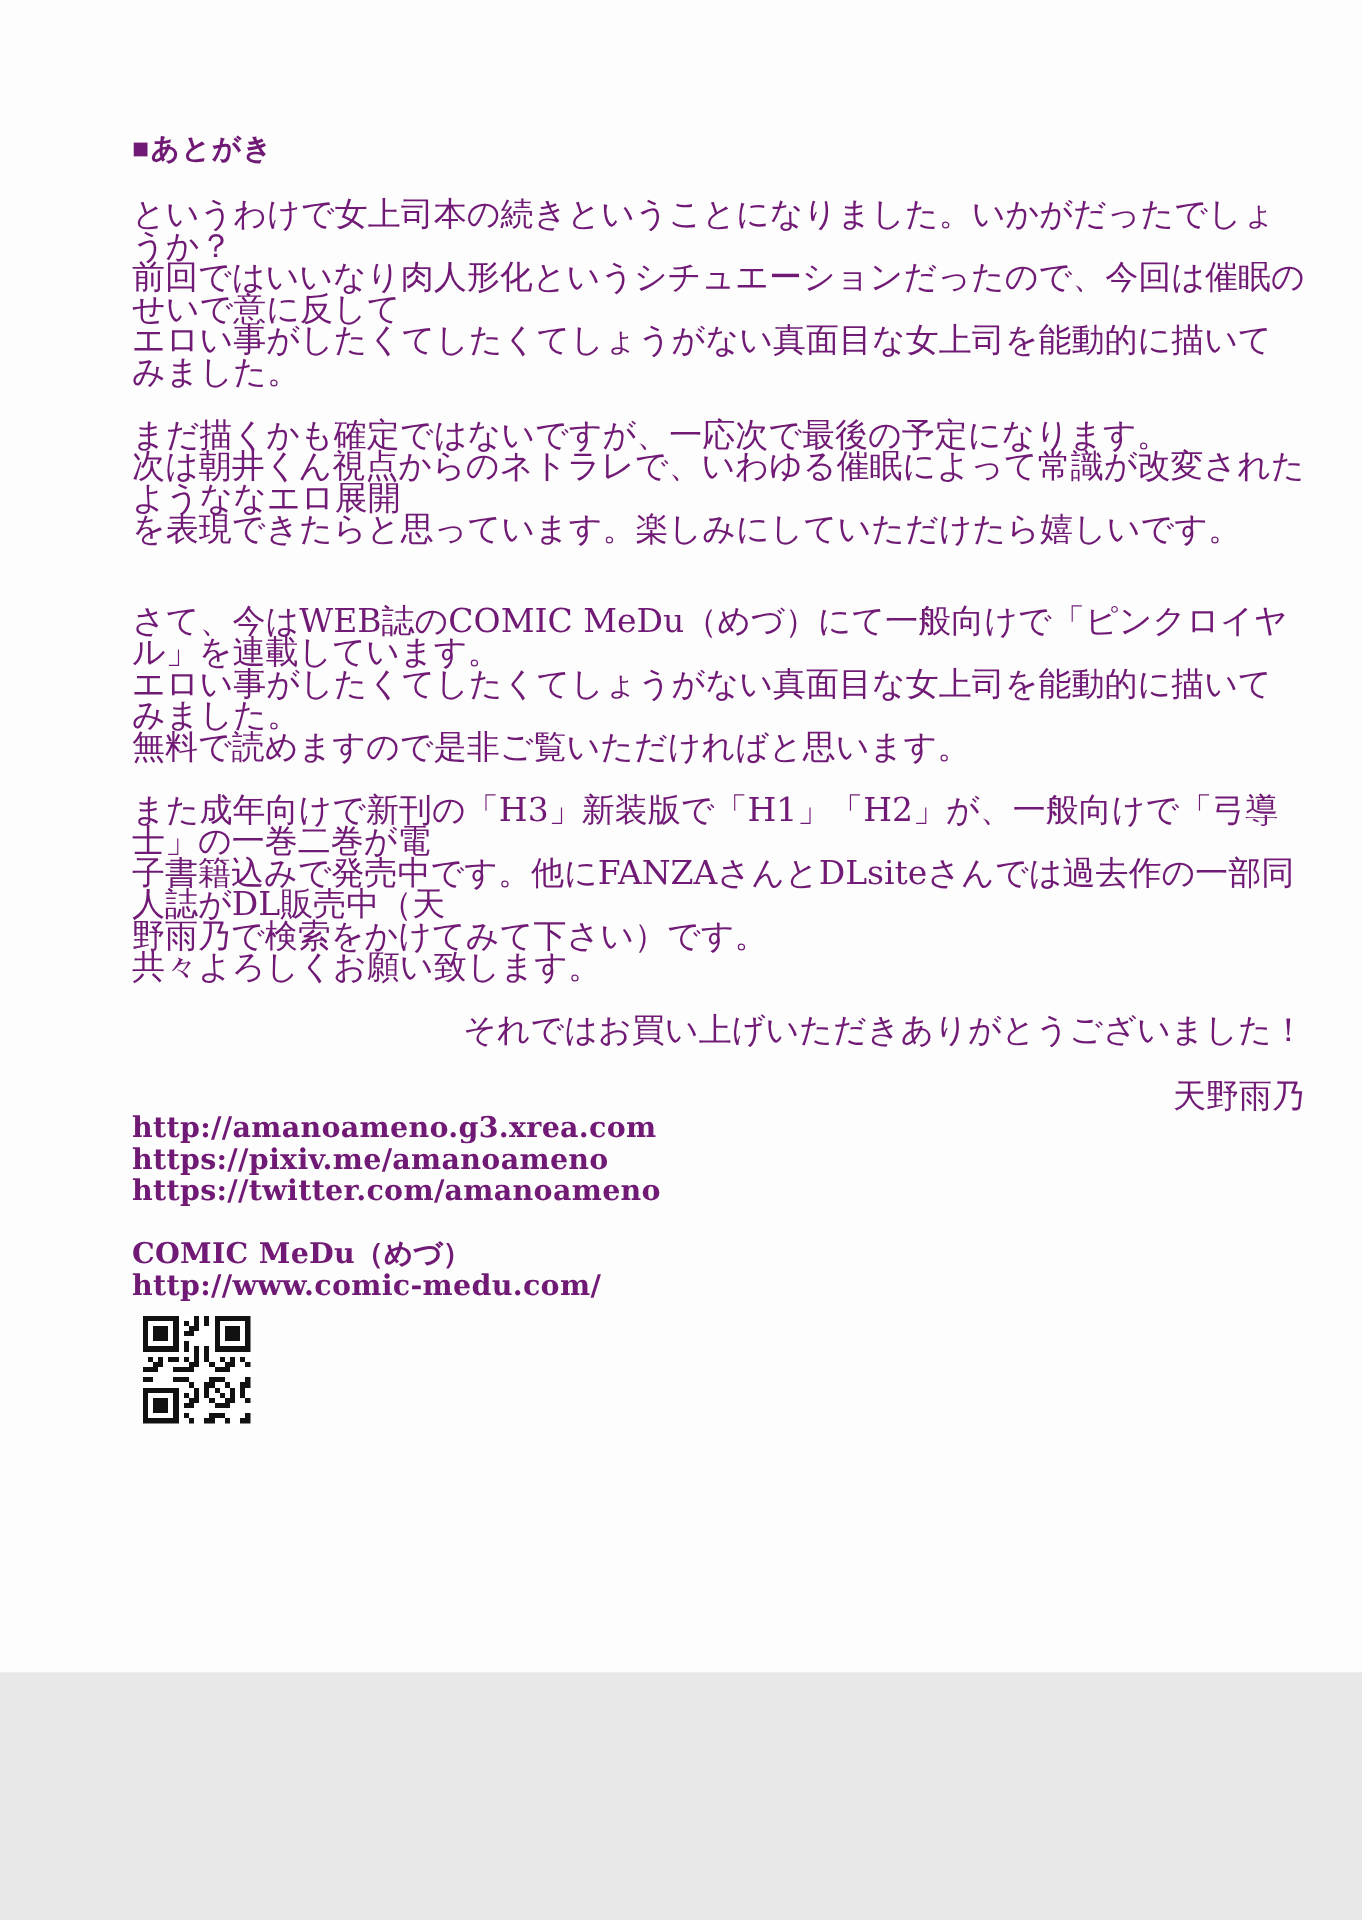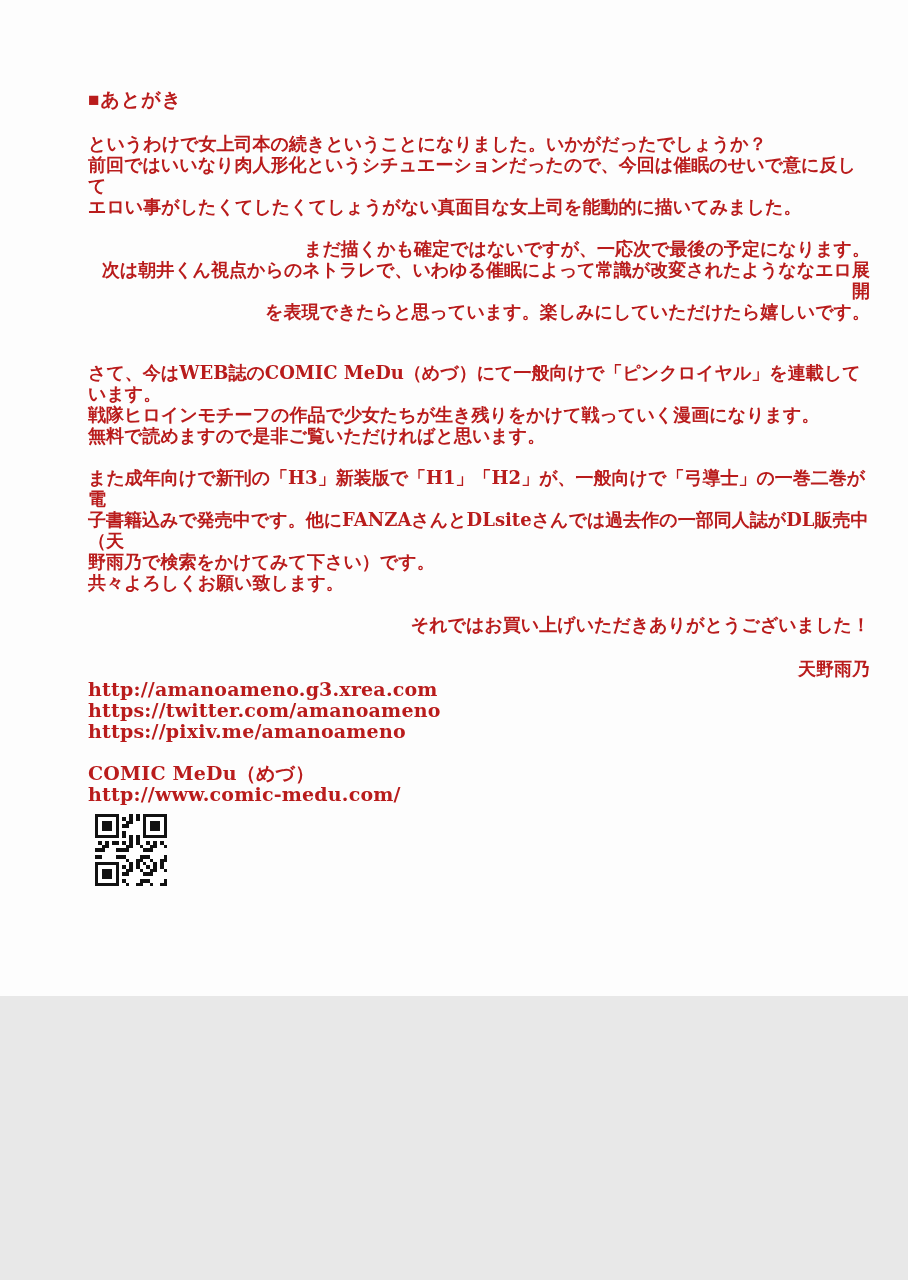--- a/index.html
+++ b/index.html
@@ -3,49 +3,49 @@
 <meta charset="utf-8">
 <style>
   html, body {
     margin: 0;
     padding: 0;
     background: #e8e8e8;
   }
   .page {
     position: relative;
     width: 908px;
-    height: 996px;
+    height: 1115px;
     background: #fdfdfd;
     overflow: hidden;
     font-family: "DejaVu Serif", "Liberation Serif", serif;
-    color: #b91c1c;
+    color: #701a75;
   }
   .content {
     position: absolute;
     left: 88px;
     top: 89px;
     width: 782px;
   }
   .title {
     margin: 0 0 23px 0;
     font-family: "Liberation Sans", "DejaVu Sans", sans-serif;
     font-size: 19px;
     line-height: 21px;
     font-weight: bold;
     letter-spacing: 1px;
   }
   .para {
     margin: 0 0 21px 0;
-    font-size: 18px;
+    font-size: 22px;
     line-height: 21px;
-    font-weight: bold;
+    font-weight: normal;
     white-space: pre-line;
     letter-spacing: 0px;
   }
-  .p3 { margin-bottom: 40px; text-align: right; }
+  .p3 { margin-bottom: 40px; }
   .closing { margin-bottom: 23px; text-align: right; }
   .author { margin-bottom: 0; text-align: right; }
   .links { margin-bottom: 21px; }
   .link {
     font-size: 19px;
     line-height: 21px;
     font-weight: bold;
     letter-spacing: 0.2px;
   }
   .publisher { margin-bottom: 9px; }
@@ -73,35 +73,35 @@
 
     <h1 class="title">■あとがき</h1>
 
     <p class="para p1">というわけで女上司本の続きということになりました。いかがだったでしょうか？
 前回ではいいなり肉人形化というシチュエーションだったので、今回は催眠のせいで意に反して
 エロい事がしたくてしたくてしょうがない真面目な女上司を能動的に描いてみました。</p>
     <p class="para p3">まだ描くかも確定ではないですが、一応次で最後の予定になります。
 次は朝井くん視点からのネトラレで、いわゆる催眠によって常識が改変されたようななエロ展開
 を表現できたらと思っています。楽しみにしていただけたら嬉しいです。</p>
     <p class="para p4">さて、今はWEB誌のCOMIC MeDu（めづ）にて一般向けで「ピンクロイヤル」を連載しています。
-戦隊ヒロインモチーフの作品で少女たちが生き残りをかけて戦っていく漫画になります。
+エロい事がしたくてしたくてしょうがない真面目な女上司を能動的に描いてみました。
 無料で読めますので是非ご覧いただければと思います。</p>
     <p class="para p5">また成年向けで新刊の「H3」新装版で「H1」「H2」が、一般向けで「弓導士」の一巻二巻が電
 子書籍込みで発売中です。他にFANZAさんとDLsiteさんでは過去作の一部同人誌がDL販売中（天
 野雨乃で検索をかけてみて下さい）です。
 共々よろしくお願い致します。</p>
 
     <p class="para closing">それではお買い上げいただきありがとうございました！</p>
 
     <p class="para author">天野雨乃</p>
 
     <div class="links">
       <div class="link">http://amanoameno.g3.xrea.com</div>
+      <div class="link">https://pixiv.me/amanoameno</div>
       <div class="link">https://twitter.com/amanoameno</div>
-      <div class="link">https://pixiv.me/amanoameno</div>
     </div>
 
     <div class="publisher">
       <div class="link">COMIC MeDu（めづ）</div>
       <div class="link">http://www.comic-medu.com/</div>
     </div>
 
     <svg class="qr" viewBox="0 0 21 21" width="72" height="72" shape-rendering="crispEdges" xmlns="http://www.w3.org/2000/svg">
         <rect x="0" y="0" width="21" height="21" fill="#ffffff"></rect>
         <rect x="0" y="0" width="7" height="7" fill="#111111"></rect>

